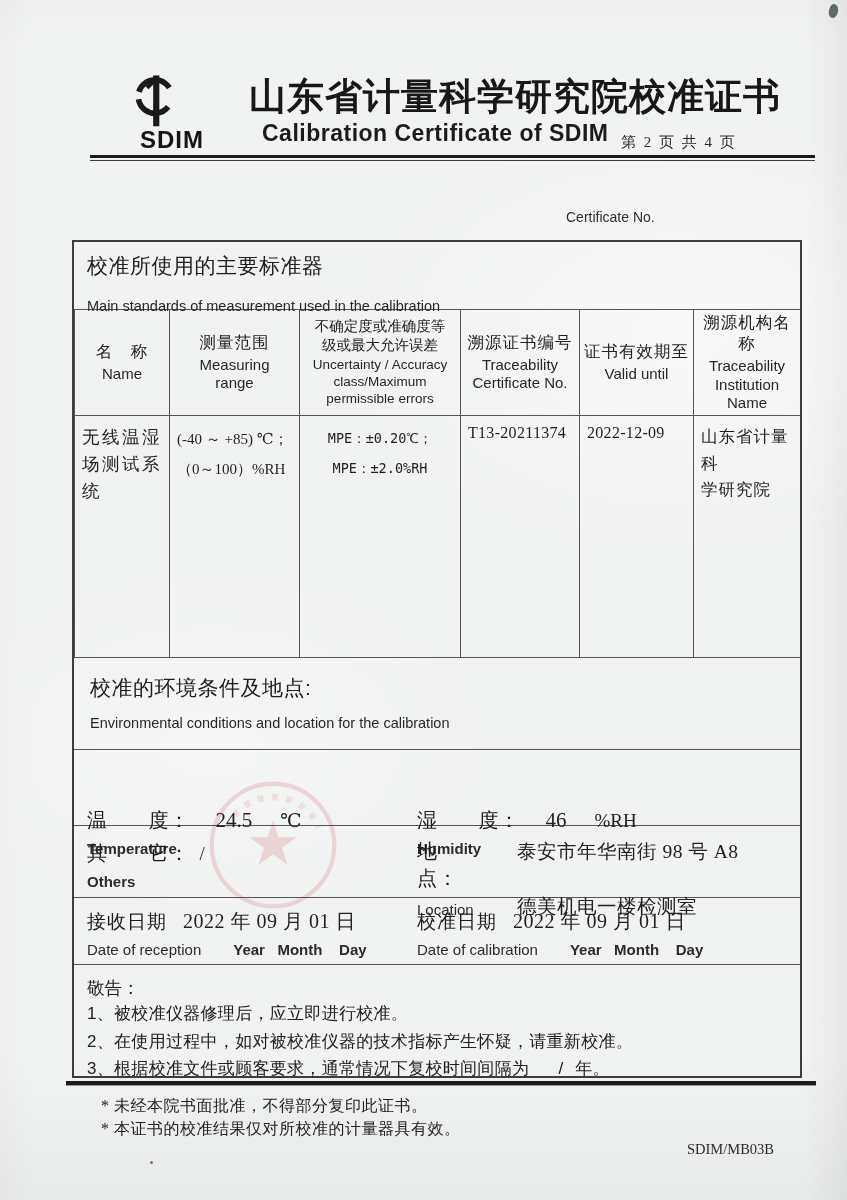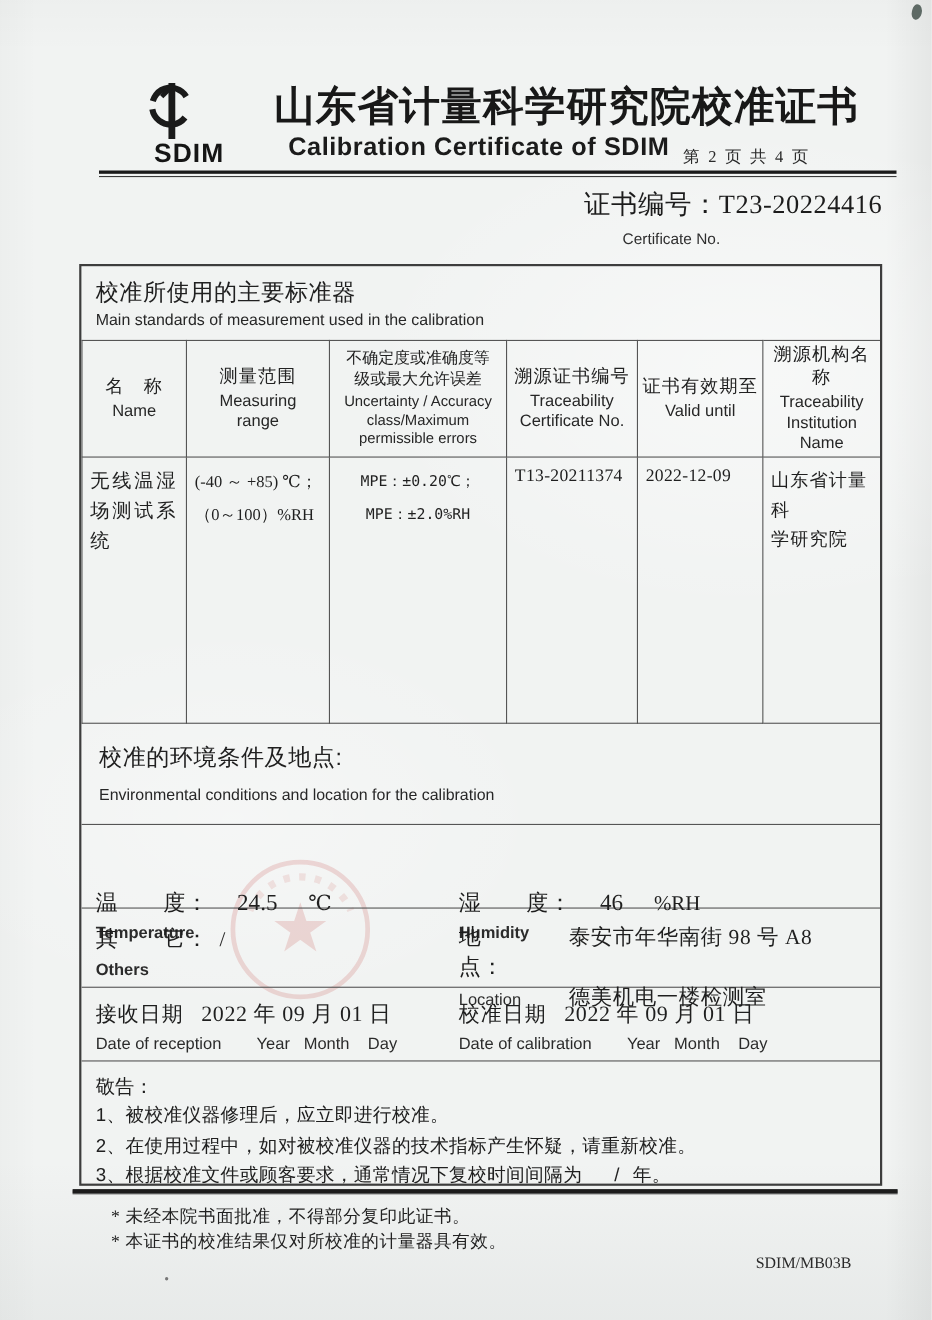--- a/index.html
+++ b/index.html
@@ -6,21 +6,21 @@
   html,body { width:847px; height:1200px; }
   body{
     font-family:"Liberation Sans","DejaVu Sans",sans-serif;
     color:#1f1f1f;
     background:#eef0ef;
     position:relative;
     overflow:hidden;
   }
   .serif{ font-family:"Liberation Serif","DejaVu Serif",serif; }
   .mono { font-family:"DejaVu Sans Mono","Liberation Mono",monospace;text-align:center; }
-  .pre  { white-space:pre; }
+  .pre  { white-space:pre;font-weight:bold; }
   .ml   { white-space:pre-line; }
 
   .page{ position:absolute; inset:0;
     background:
       radial-gradient(500px 320px at 80% 28%, rgba(255,255,255,.45), rgba(255,255,255,0) 70%),
       radial-gradient(420px 260px at 25% 62%, rgba(255,255,255,.30), rgba(255,255,255,0) 70%),
       linear-gradient(to bottom, rgba(0,0,0,.015), rgba(0,0,0,0) 4%, rgba(0,0,0,0) 88%, rgba(100,112,112,.07)),
       linear-gradient(to right, rgba(0,0,0,.02), rgba(0,0,0,0) 4%, rgba(0,0,0,0) 95%, rgba(0,0,0,.05)),
       #f1f3f2;
   }
@@ -44,21 +44,21 @@
   
   .stamp{ position:absolute; left:206px; top:778px; width:134px; height:134px;
     opacity:.17; filter:blur(.4px); pointer-events:none;}
 
   
   .main-box{ position:absolute; left:72px; top:240px; width:730px; height:838px;
     border:2px solid #3d3d3d; overflow:hidden;}
   .sec{ border-bottom:1px solid #555; }
   .sec-std-title{ height:67px; padding:10px 12px 0 13px; border-bottom:0;}
   .t-cn{ font-size:21px; letter-spacing:.5px; color:#202020;}
-  .t-en{ font-size:14.5px; margin-top:3px; color:#272727;}
+  .t-en{ font-size:14.5px; margin-top:18px; color:#272727;}
 
   table{ width:100%; border-collapse:collapse; table-layout:fixed;}
   td{ border:1px solid #555; overflow:hidden;}
   thead td{ text-align:center; vertical-align:middle; padding:2px;}
   thead tr{ height:93px;}
   tbody tr{ height:242px;}
   tbody td{ vertical-align:top; padding:8px 7px;}
   .h-cn{ display:block; font-size:16.5px; letter-spacing:1px; white-space:pre-line; color:#222; line-height:1.3;}
   .h-en{ display:block; font-size:15px; white-space:pre-line; color:#262626; line-height:1.25; margin-top:2px;}
   .col-u .h-cn{ font-size:14.5px; letter-spacing:0;}
@@ -127,21 +127,20 @@
       </svg>
     </span>
     <div class="logo-text">SDIM</div>
   </div>
 
   <div class="title-cn serif">山东省计量科学研究院校准证书</div>
   <div class="title-en">Calibration Certificate of SDIM</div>
   <div class="page-no serif">第 2 页 共 4 页</div>
   <div class="rule-top"></div>
 
-  <div class="cert-no serif"><span>证书编号：</span><span>T23-20224416</span></div>
   <div class="cert-no-en">Certificate No.</div>
 
   <div class="stamp">
     <svg width="134" height="134" viewBox="0 0 140 140">
       <circle cx="70" cy="70" r="64" fill="none" stroke="#c03a35" stroke-width="4.5"></circle>
       <polygon points="70,44 85.3,91 45.3,62 94.7,62 54.7,91" fill="#c03a35"></polygon>
       <path d="M 22,52 A 52,52 0 0 1 118,52" fill="none" stroke="#c03a35" stroke-width="7" stroke-dasharray="6 9" opacity=".7"></path>
     </svg>
   </div>
 

